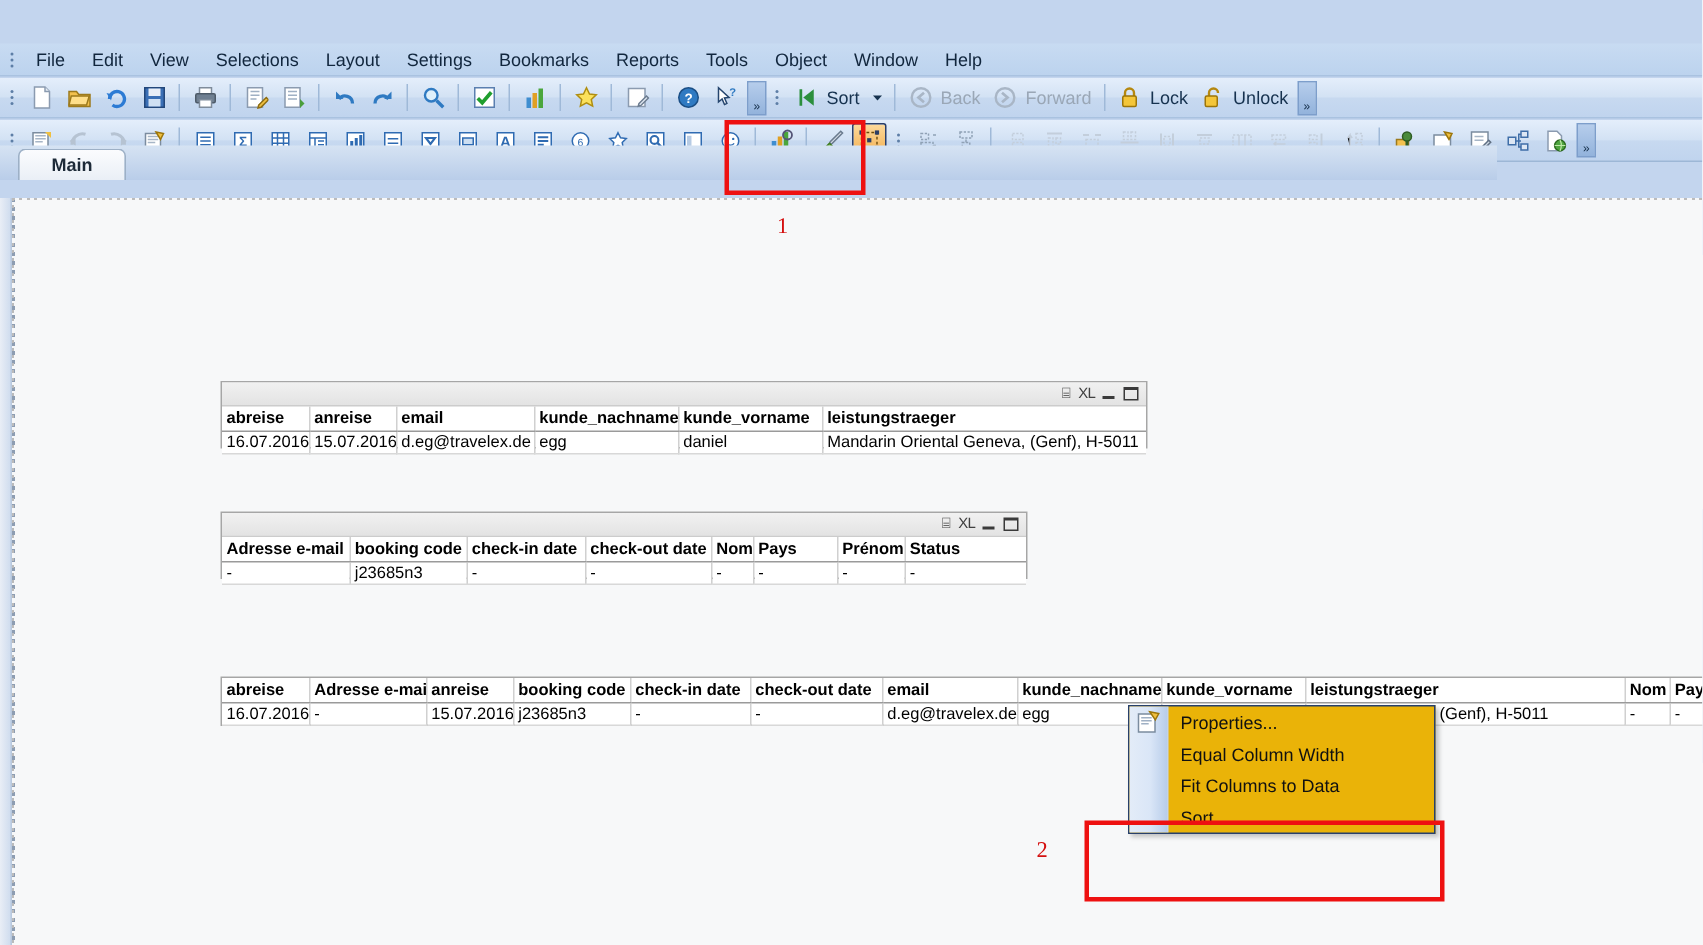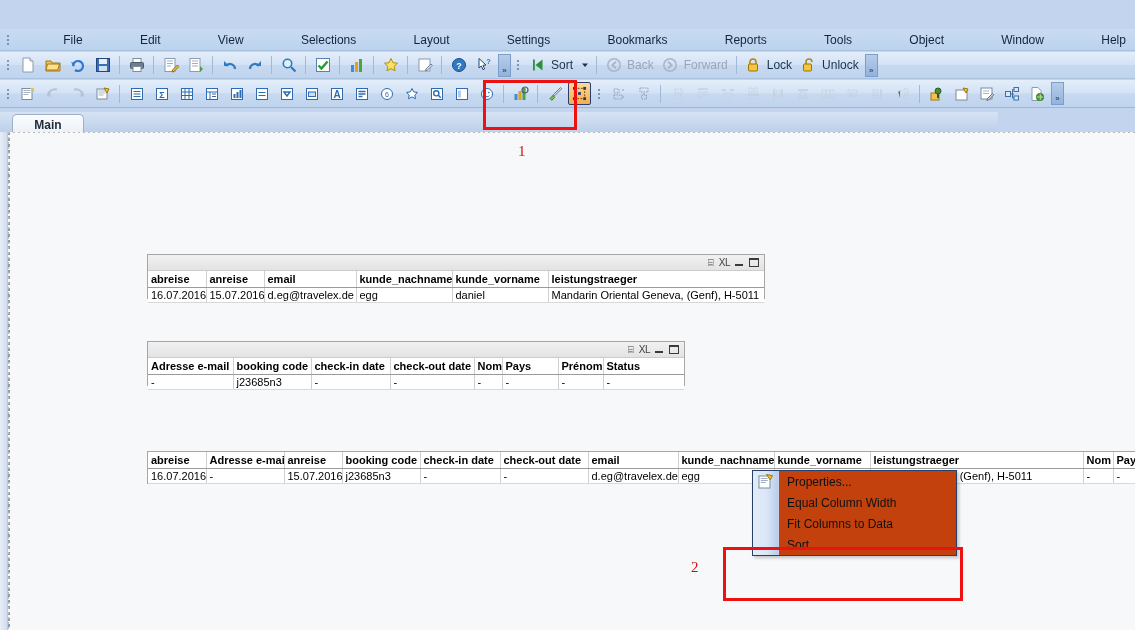--- a/index.html
+++ b/index.html
@@ -38,21 +38,20 @@
   }
 
   
   .menubar {
     position: absolute; left: 0; top: 29px; width: 1135px; height: 22px;
     background: linear-gradient(to bottom, #c8dbf2 0%, #bcd3ee 100%);
     display: flex; align-items: center;
     font-size: 12px; color: #11263d;
     border-bottom: 1px solid #a9c2e0;
     box-sizing: border-box;
-    justify-content: space-between;
   }
   .gripper {
     width: 8px; height: 16px; margin: 0 3px 0 4px;
     display: flex; flex-direction: column; justify-content: center;
     align-items: center; gap: 2px;
     flex: 0 0 auto;
   }
   .gripper i { display:block; width: 2px; height: 2px; background: #5d7ea6; border-radius: 50%; }
   .menuitem {
     padding: 3px 9px; white-space: nowrap; cursor: default;
@@ -96,21 +95,21 @@
     display: flex; align-items: flex-end; justify-content: center;
     box-sizing: border-box;
     font-size: 8px; color: #102a44; line-height: 10px;
   }
   .tlabel { font-size: 12px; color: #16324f; padding: 0 4px 0 1px; white-space: nowrap; }
   .tlabel.dim { color: #9aa7b6; }
   .tgroup { display: flex; align-items: center; flex: 0 0 auto; }
 
   
   .tabrow {
-    position: absolute; left: 0; top: 112px; width: 998px; height: 23px;
+    position: absolute; left: 0; top: 97px; width: 998px; height: 23px;
     background: linear-gradient(to bottom,#d6e3f3,#b9cde9);
     box-sizing: border-box;
   }
   .sheettab {
     position: absolute; left: 12px; top: 2px;
     width: 72px; height: 21px;
     background: linear-gradient(to bottom,#fbfcfe,#eaeff6);
     border: 1px solid #9db0c6; border-bottom: none;
     border-radius: 5px 5px 0 0;
     display: flex; align-items: center; justify-content: center;
@@ -197,21 +196,21 @@
     height: 15px;
     box-sizing: border-box;
   }
   table.grid th:last-child, table.grid td:last-child { border-right: none; }
 
   
   .ctxmenu {
     position: absolute;
     left: 752px; top: 470px;
     width: 205px;
-    background: #c2410c;
+    background: #eab308;
     border: 1px solid #27406b;
     box-sizing: border-box;
     font-size: 12px;
     color: #111;
     z-index: 40;
     box-shadow: 2px 2px 3px rgba(0,0,0,.22);
   }
   .ctx-gutter {
     position: absolute; left: 0; top: 0; bottom: 0; width: 26px;
     background: linear-gradient(to right,#e3ecf8 0%, #dae6f7 55%, #b8cdea 100%);

